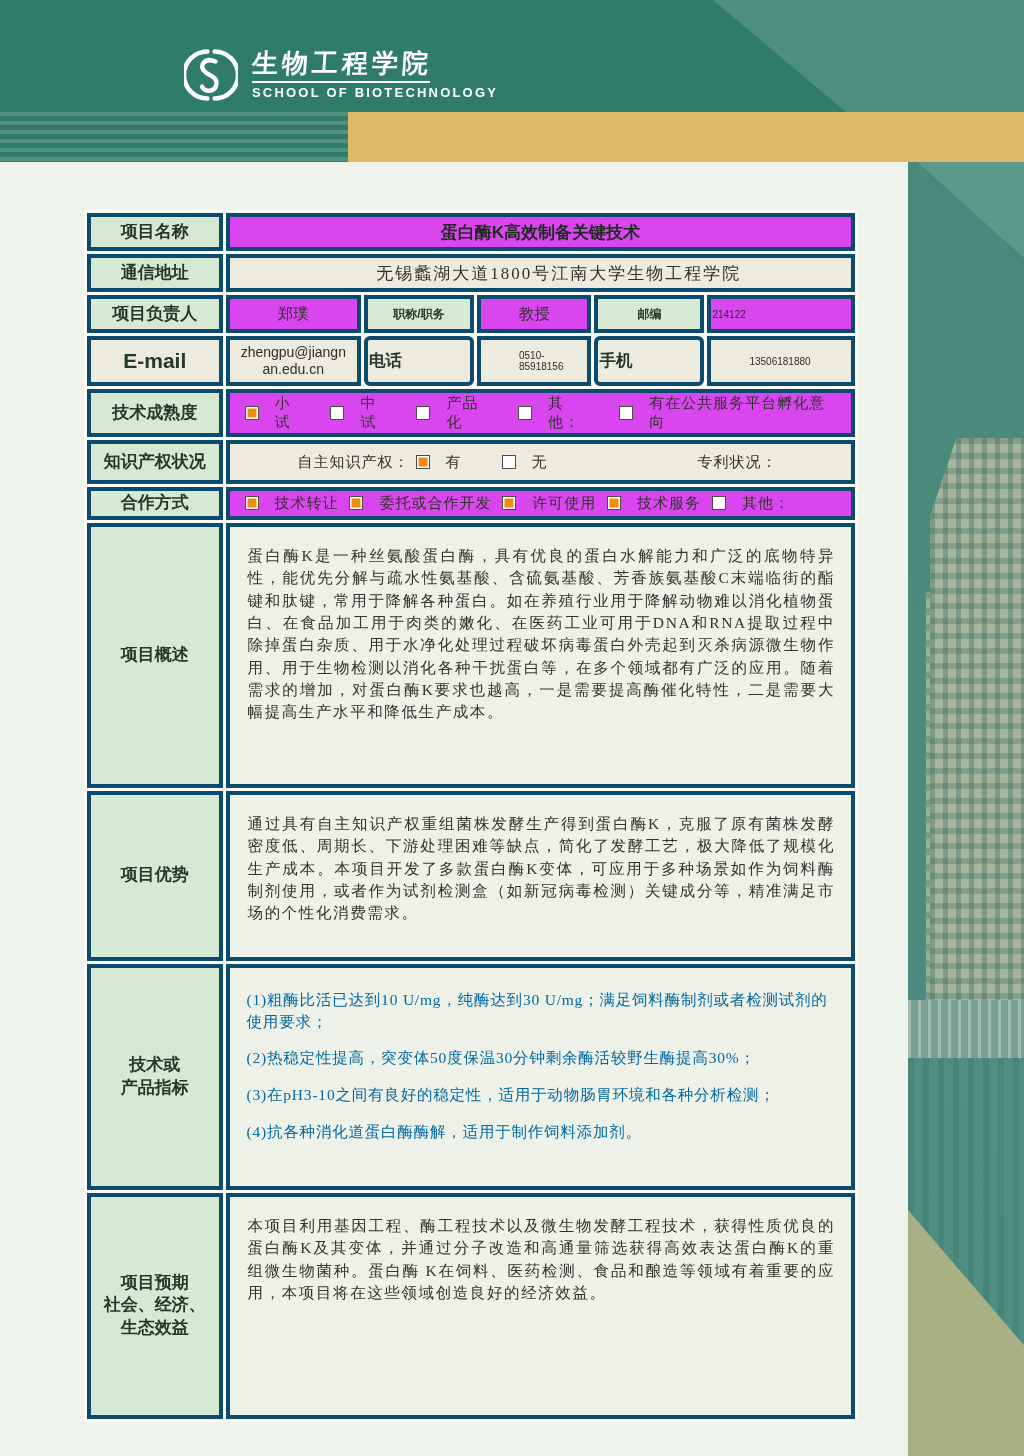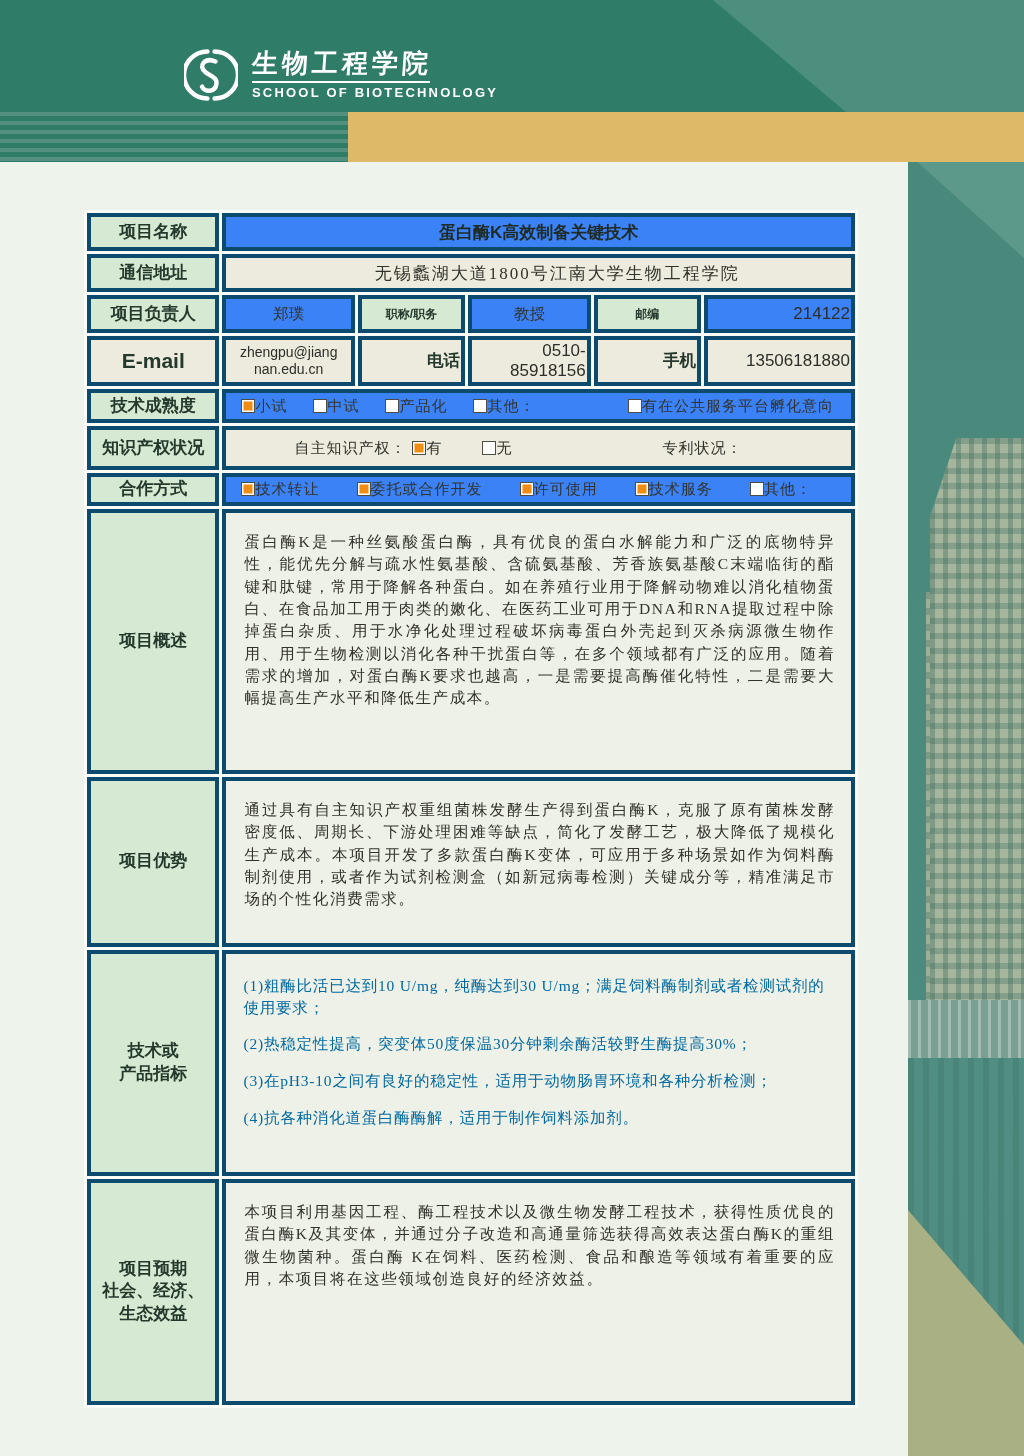--- a/index.html
+++ b/index.html
@@ -43,40 +43,40 @@
   .p-khaki{position:absolute;bottom:0;left:0;width:100%;height:246px;background:#A9B184;
     clip-path:polygon(0 0,100% 55%,100% 100%,0 100%);}
 
   
   .form-wrap{position:absolute;top:210px;left:84px;width:774px;}
   table.form{width:100%;border-collapse:separate;border-spacing:3px;background:#FBFCF8;}
   td{border:4px solid #0c4a6e;box-sizing:border-box;vertical-align:middle;}
   .lbl{background:#D6E9D2;color:#24382C;font-weight:bold;font-size:17px;text-align:center;
     white-space:pre-line;line-height:1.35;}
   .lbl-inner{background:#D6E9D2;color:#24382C;font-weight:bold;font-size:12px;text-align:center;}
-  .lbl-inner-beige{background:#ECEBDD;color:#24382C;font-weight:bold;font-size:16.5px;text-align:right;}
-  .val-g{background:#3b82f6;margin-left:40px;}
+  .lbl-inner-beige{background:#ECEBDD;color:#24382C;font-weight:bold;font-size:16.5px;text-align:left;border-radius:6px;}
+  .val-g{background:#d946ef;margin-left:40px;}
   .val-b{background:#ECEBDD;padding-left:38px;}
   .val-big{background:#EDF1E7;vertical-align:top;}
   .kai{font-family:"Liberation Serif","DejaVu Serif",serif;}
   .title-cell{font-size:17px;font-weight:bold;text-align:center;color:#1F2A22;}
   .addr-cell{font-size:17px;text-align:center;color:#33332D;letter-spacing:2px;}
   .small-val{font-size:15.5px;text-align:center;color:#33332D;}
-  .num-val{font-size:17px;text-align:right;color:#2E2E2A;}
+  .num-val{font-size:10px;text-align:left;color:#2E2E2A;}
   .email-val{font-size:14px;text-align:center;color:#2E2E2A;word-break:break-all;line-height:1.25;padding:2px 10px;}
   .email-lbl{font-size:21px;font-weight:bold;color:#24382C;text-align:center;background:#ECEBDD;}
 
   .cbrow{display:flex;align-items:center;font-size:15px;color:#33332D;padding:0 12px 0 14px;}
-  .opt{display:inline-flex;align-items:center;gap:0;letter-spacing:1px;}
+  .opt{display:inline-flex;align-items:center;gap:16px;letter-spacing:1px;}
   .cb{width:14px;height:14px;border:1.8px solid #4D4D45;background:#fff;display:inline-block;
     box-sizing:border-box;flex:0 0 auto;}
   .cb.checked{background:#F18C12;box-shadow:inset 0 0 0 1.5px #fff;}
   .gap26{gap:26px;}
   .push-right{margin-left:auto;margin-right:4px;}
-  .coop{justify-content:space-between;padding:0 38px 0 14px;}
+  .coop{justify-content:space-between;padding:0 60px 0 14px;}
 
   .bigtxt{padding:17px 15px 0 17px;font-size:15.5px;line-height:1.44;color:#33332D;
     text-align:justify;letter-spacing:1.6px;}
   .indic{padding:20px 15px 0 16px;font-size:15.5px;color:#0369a1;letter-spacing:.8px;}
   .indic p{margin:0 0 15px 0;line-height:1.4;}
 </style>
 </head>
 <body>
 
 <div class="page">

